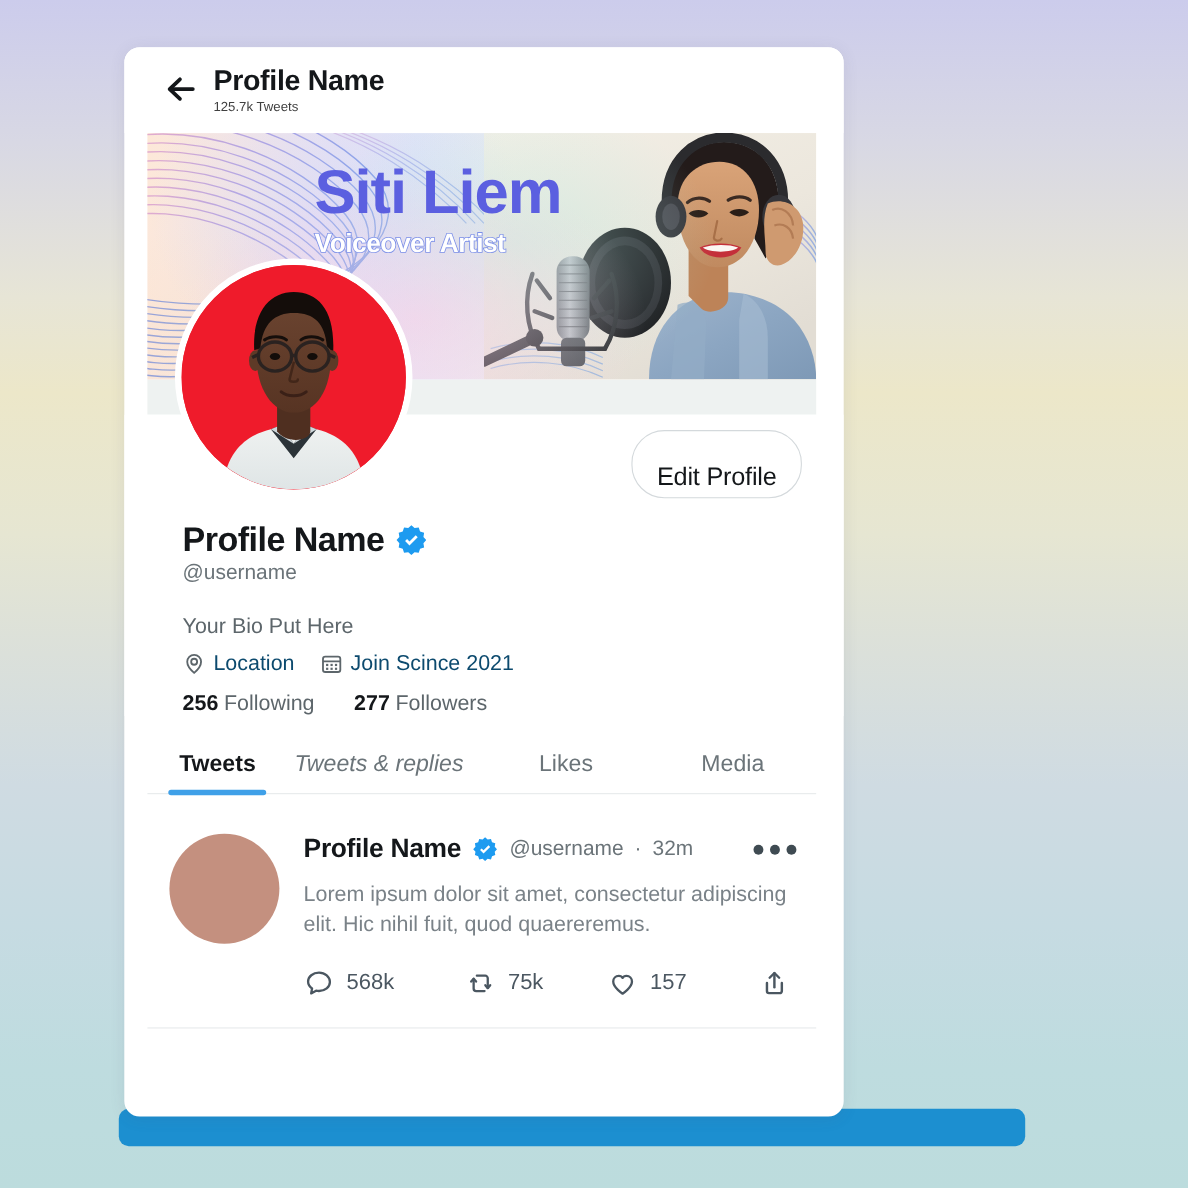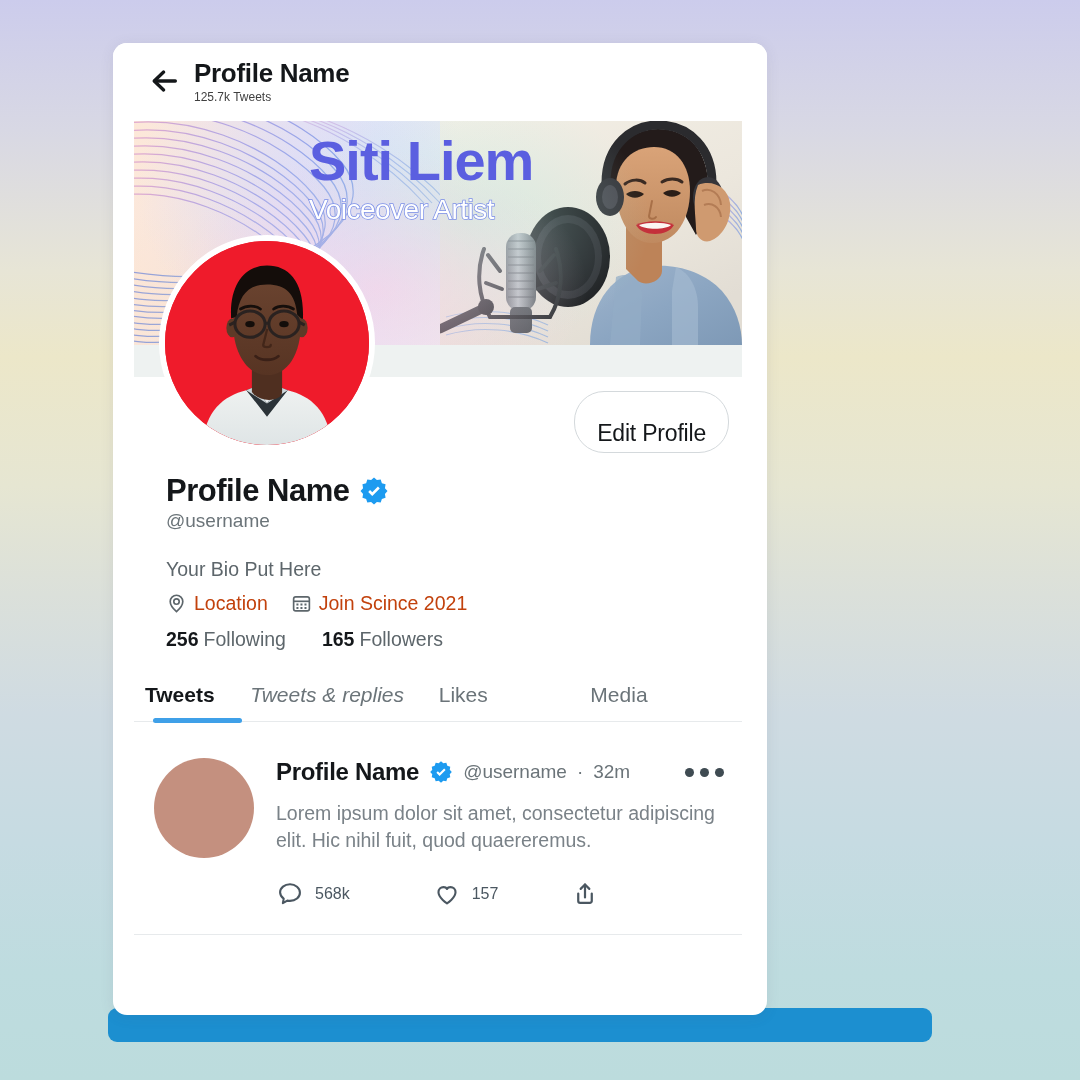--- a/index.html
+++ b/index.html
@@ -98,35 +98,34 @@
       radial-gradient(ellipse 260px 190px at 55% 45%, rgba(185,235,225,0.45), transparent 70%),
       radial-gradient(ellipse 240px 220px at 28% 30%, rgba(200,210,250,0.40), transparent 70%),
       radial-gradient(ellipse 200px 160px at 12% 85%, rgba(255,225,190,0.45), transparent 70%);
     pointer-events:none;
   }
   #banner-waves { position: absolute; left: -10px; top: 0; height: 100%; width: 330px; }
   #banner-photo { position: absolute; right: 0; top: 0; height: 100%; width: 302px; }
   #banner-title-block {
     position: absolute;
     left: 152px;
-    top: 12px;
+    top: 26px;
     z-index: 3;
-    margin-left: 23px;
   }
   #banner-name {
     font-size: 56px;
     font-weight: bold;
     color: #5b5fe0;
     letter-spacing: -1px;
     line-height: 1;
   }
   #banner-sub {
     margin-top: 6px;
-    font-size: 28px;
-    font-weight: normal;
+    font-size: 24px;
+    font-weight: bold;
     color: #ffffff;
     line-height: 1.06;
     letter-spacing: -0.5px;
     -webkit-text-stroke: 1.5px #7b8fe8;
     paint-order: stroke fill;
     max-width: 300px;
   }
 
   
   #under-banner-strip {
@@ -192,21 +191,21 @@
     font-size: 19.5px;
     color: #5d666b;
     margin-top: 26px;
   }
   #meta-row {
     display: flex;
     align-items: flex-end;
     gap: 9px;
     margin-top: 11px;
     font-size: 19.5px;
-    color: #c2410c;
+    color: #0c4a6e;
   }
   .meta-item { display: flex; align-items: center; gap: 7px; }
   .meta-item + .meta-item { margin-left: 14px; }
   #stats-row {
     display: flex;
     gap: 36px;
     margin-top: 13px;
     font-size: 19.5px;
     color: #5d666b;
   }
@@ -218,20 +217,21 @@
     margin: 26px 25px 0 21px;
     border-bottom: 1.5px solid #e7eaec;
     padding-left: 11px;
   }
   .tab {
     font-size: 21px;
     color: #6b7479;
     padding: 6px 0 14px 0;
     position: relative;
     cursor: pointer;
+    text-align: center;
   }
   .tab:nth-child(1) { width: 132px; }
   .tab:nth-child(2) { width: 236px; font-style: italic; }
   .tab:nth-child(3) { width: 190px; }
   .tab:nth-child(4) { width: 190px; }
   .tab.active { color: #14171a; font-weight: bold; }
   .tab.active::after {
     content: "";
     position: absolute;
     left: 8px; right: 8px;
@@ -294,21 +294,21 @@
   .tweet-actions {
     display: flex;
     align-items: center;
     margin-top: 26px;
     padding-right: 10px;
   }
   .action {
     display: flex;
     align-items: center;
     gap: 11px;
-    font-size: 16px;
+    font-size: 20px;
     color: #4b5761;
     cursor: pointer;
   }
   .action:nth-child(1) { width: 202px; }
   .action:nth-child(2) { width: 178px; }
   .action:nth-child(3) { width: 190px; }
   .action:nth-child(4) { margin-left: auto; }
 
   .empty-tweet { height: 34px; }
 </style>
@@ -569,21 +569,21 @@
           </svg>
           <span>Join Scince 2021</span>
         </span>
       </div>
 
       <div id="stats-row">
         <span>
           <span class="stat-num">256</span><span>Following</span>
         </span>
         <span>
-          <span class="stat-num">165</span><span>Followers</span>
+          <span class="stat-num">277</span><span>Followers</span>
         </span>
       </div>
     </div>
   </div>
 
   <div id="tabs">
     <div class="tab active">Tweets</div>
     <div class="tab">Tweets &amp; replies</div>
     <div class="tab">Likes</div>
     <div class="tab">Media</div>
@@ -614,20 +614,29 @@
         <div class="tweet-text">Lorem ipsum dolor sit amet, consectetur adipiscing elit. Hic nihil fuit, quod quaereremus.</div>
 
         <div class="tweet-actions">
           <span class="action">
             <svg width="28" height="28" viewBox="0 0 24 24">
               <path d="M12 3.6c-4.7 0-8.5 3.1-8.5 7 0 2.2 1.2 4.1 3.1 5.4l-.7 3.8 3.8-2.1c.7.15 1.5.22 2.3.22 4.7 0 8.5-3.1 8.5-7s-3.8-7.3-8.5-7.3z" fill="none" stroke="#4b5761" stroke-width="1.8" stroke-linejoin="round"></path>
             </svg>
             <span>568k</span>
           </span>
 
+          <span class="action">
+            <svg width="28" height="28" viewBox="0 0 24 24">
+              <path d="M6.5 8.5 V16 a2 2 0 0 0 2 2 H15" fill="none" stroke="#4b5761" stroke-width="1.8" stroke-linecap="round" stroke-linejoin="round"></path>
+              <path d="M17.5 15.5 V8 a2 2 0 0 0-2-2 H9" fill="none" stroke="#4b5761" stroke-width="1.8" stroke-linecap="round" stroke-linejoin="round"></path>
+              <path d="M4.6 10.6 L6.5 8.3 L8.4 10.6" fill="none" stroke="#4b5761" stroke-width="1.8" stroke-linecap="round" stroke-linejoin="round"></path>
+              <path d="M15.6 13.4 L17.5 15.7 L19.4 13.4" fill="none" stroke="#4b5761" stroke-width="1.8" stroke-linecap="round" stroke-linejoin="round"></path>
+            </svg>
+            <span>75k</span>
+          </span>
 
           <span class="action">
             <svg width="28" height="28" viewBox="0 0 24 24">
               <path d="M12 20s-7.3-4.6-7.3-9.4c0-2.6 1.9-4.5 4.3-4.5 1.6 0 2.6.8 3 1.6.4-.8 1.4-1.6 3-1.6 2.4 0 4.3 1.9 4.3 4.5C19.3 15.4 12 20 12 20z" fill="none" stroke="#4b5761" stroke-width="1.8" stroke-linejoin="round"></path>
             </svg>
             <span>157</span>
           </span>
 
           <span class="action">
             <svg width="28" height="28" viewBox="0 0 24 24">

